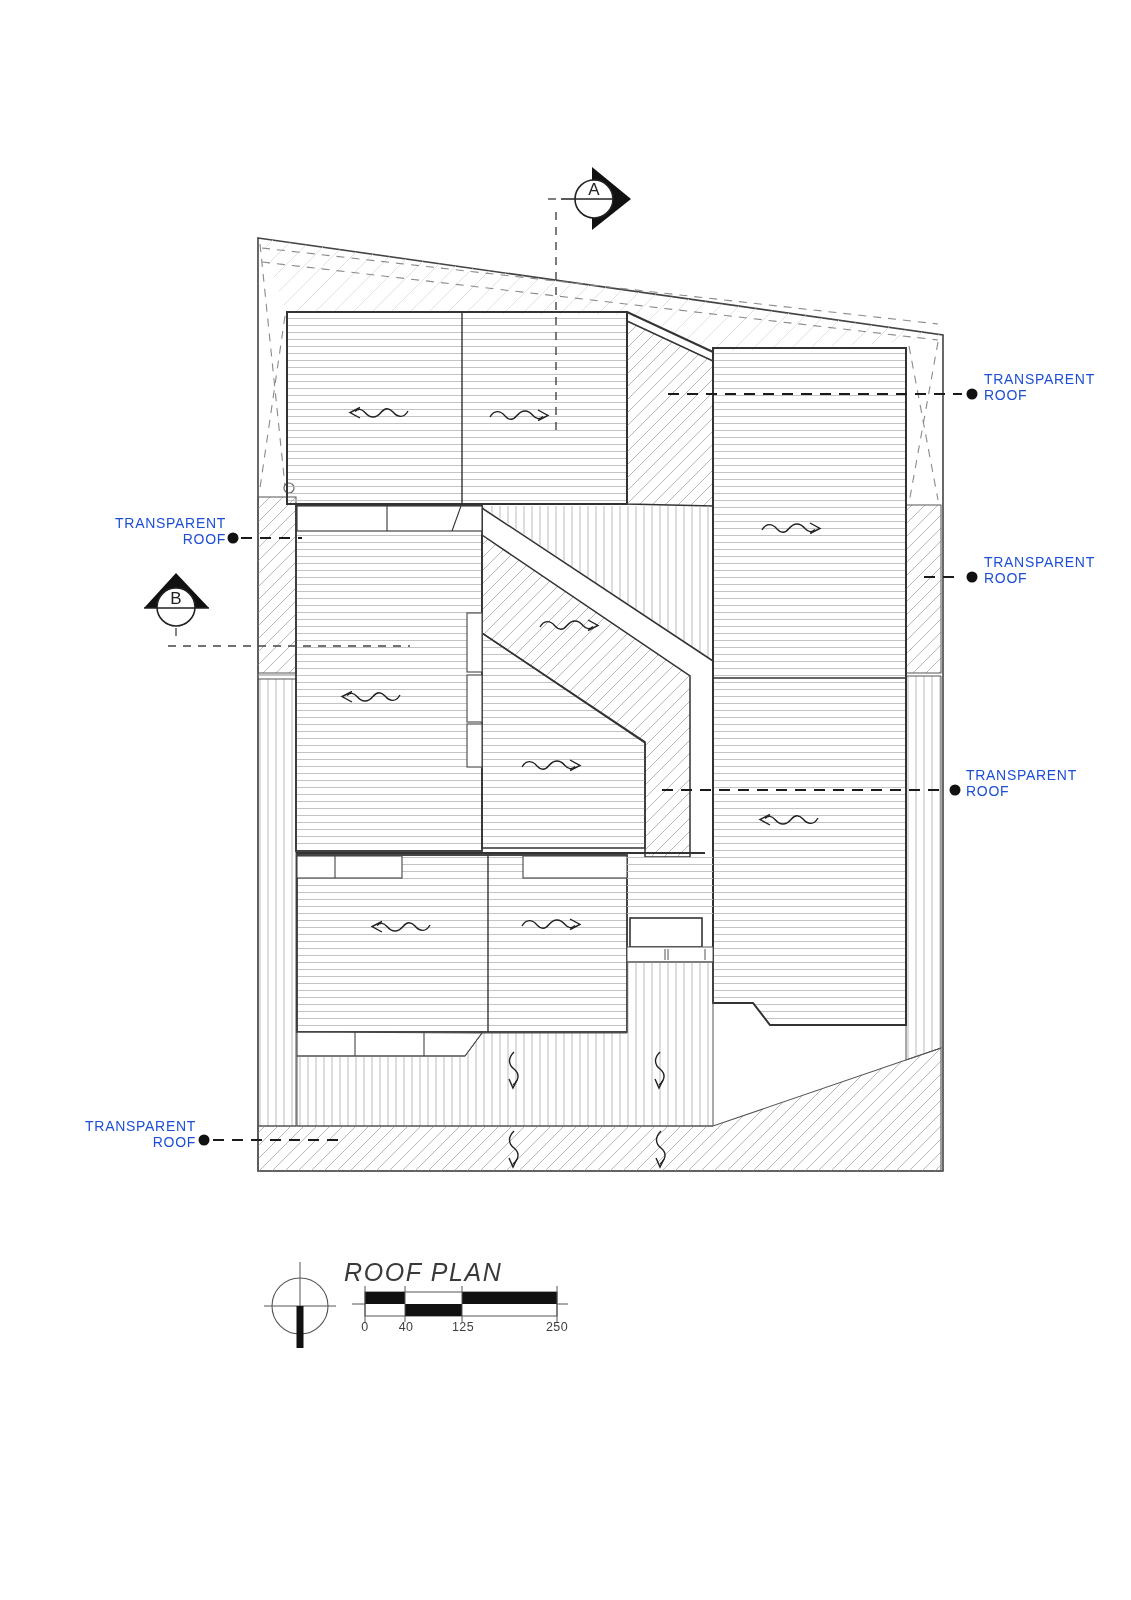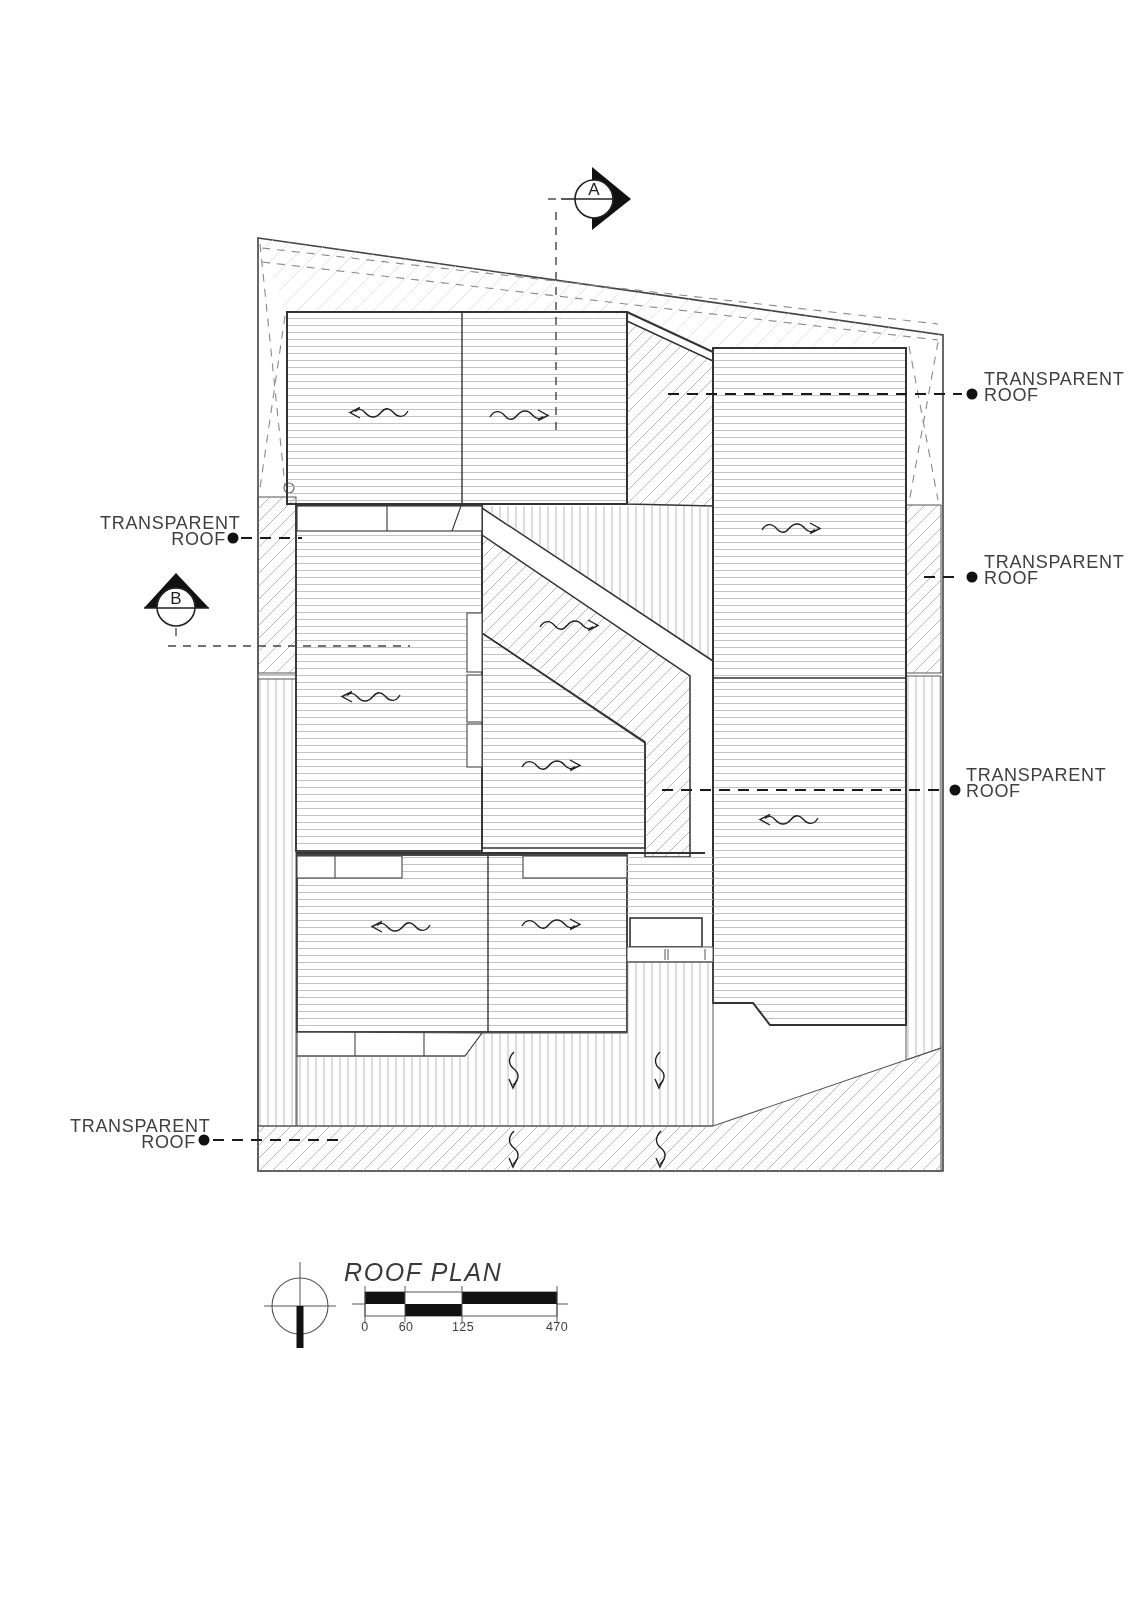--- a/index.html
+++ b/index.html
@@ -2,22 +2,22 @@
 <html><head>
 <meta charset="utf-8">
 <style>
   html,body{margin:0;padding:0;background:#fff;}
   .canvas{
     position:relative;width:1131px;height:1600px;background:#ffffff;
     font-family:"Liberation Sans",sans-serif;overflow:hidden;
   }
   .plan-svg{position:absolute;left:0;top:0;}
   .tr-label{
-    position:absolute;font-size:18px;line-height:15.5px;
-    letter-spacing:.7px;color:#404040;white-space:nowrap;
+    position:absolute;font-size:14px;line-height:15.5px;
+    letter-spacing:.7px;color:#1d4ed8;white-space:nowrap;
   }
   .tr-label.right-align{text-align:right;}
   .plan-title{
     position:absolute;left:344px;top:1258px;font-size:25px;
     letter-spacing:1.6px;color:#3a3a3a;font-style:italic;
   }
   .scale-num{
     position:absolute;transform:translateX(-50%);font-size:12.5px;
     color:#3f3f3f;top:1320px;letter-spacing:.4px;
   }
@@ -238,17 +238,17 @@
   </div>
 
   <div class="tr-label right-align" style="left:70px;width:126px;top:1119px;">
     <span>TRANSPARENT</span><br>
     <span>ROOF</span>
   </div>
 
   <div class="plan-title">ROOF PLAN</div>
 
   <span class="scale-num" style="left:365px;">0</span>
-  <span class="scale-num" style="left:406px;">60</span>
+  <span class="scale-num" style="left:406px;">40</span>
   <span class="scale-num" style="left:463px;">125</span>
-  <span class="scale-num" style="left:557px;">470</span>
+  <span class="scale-num" style="left:557px;">250</span>
 
 </div>
 
 </body></html>

